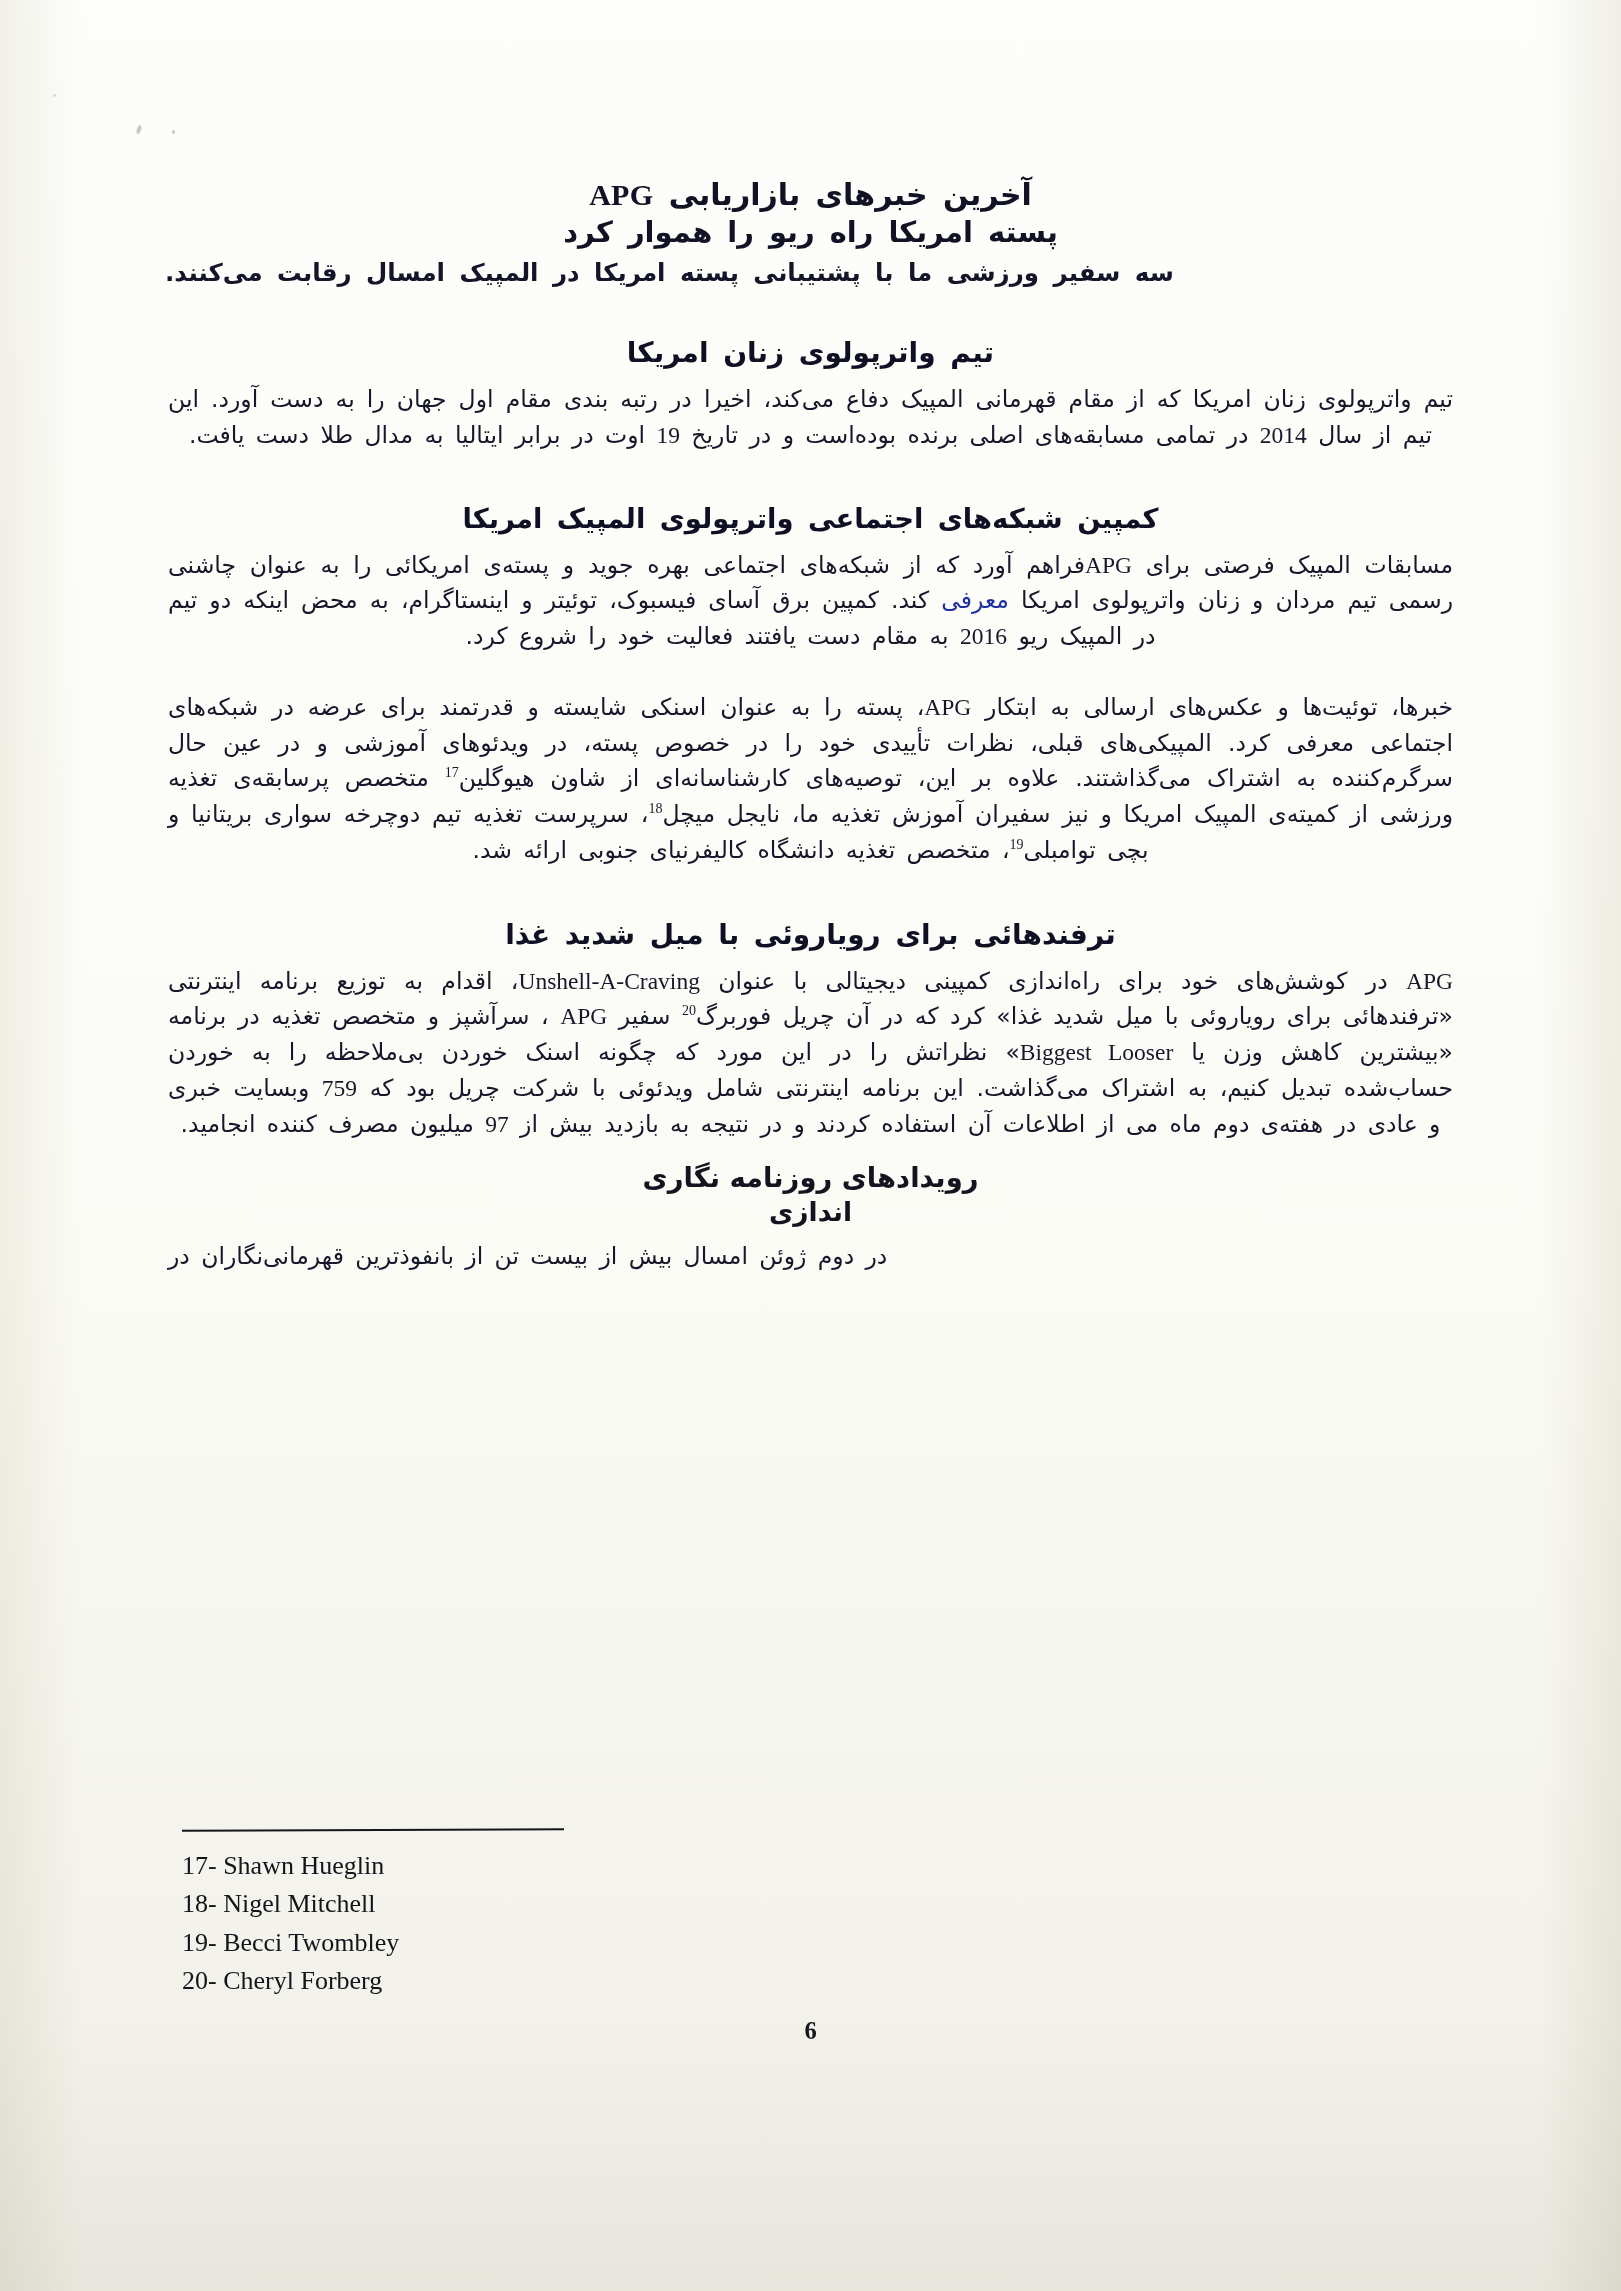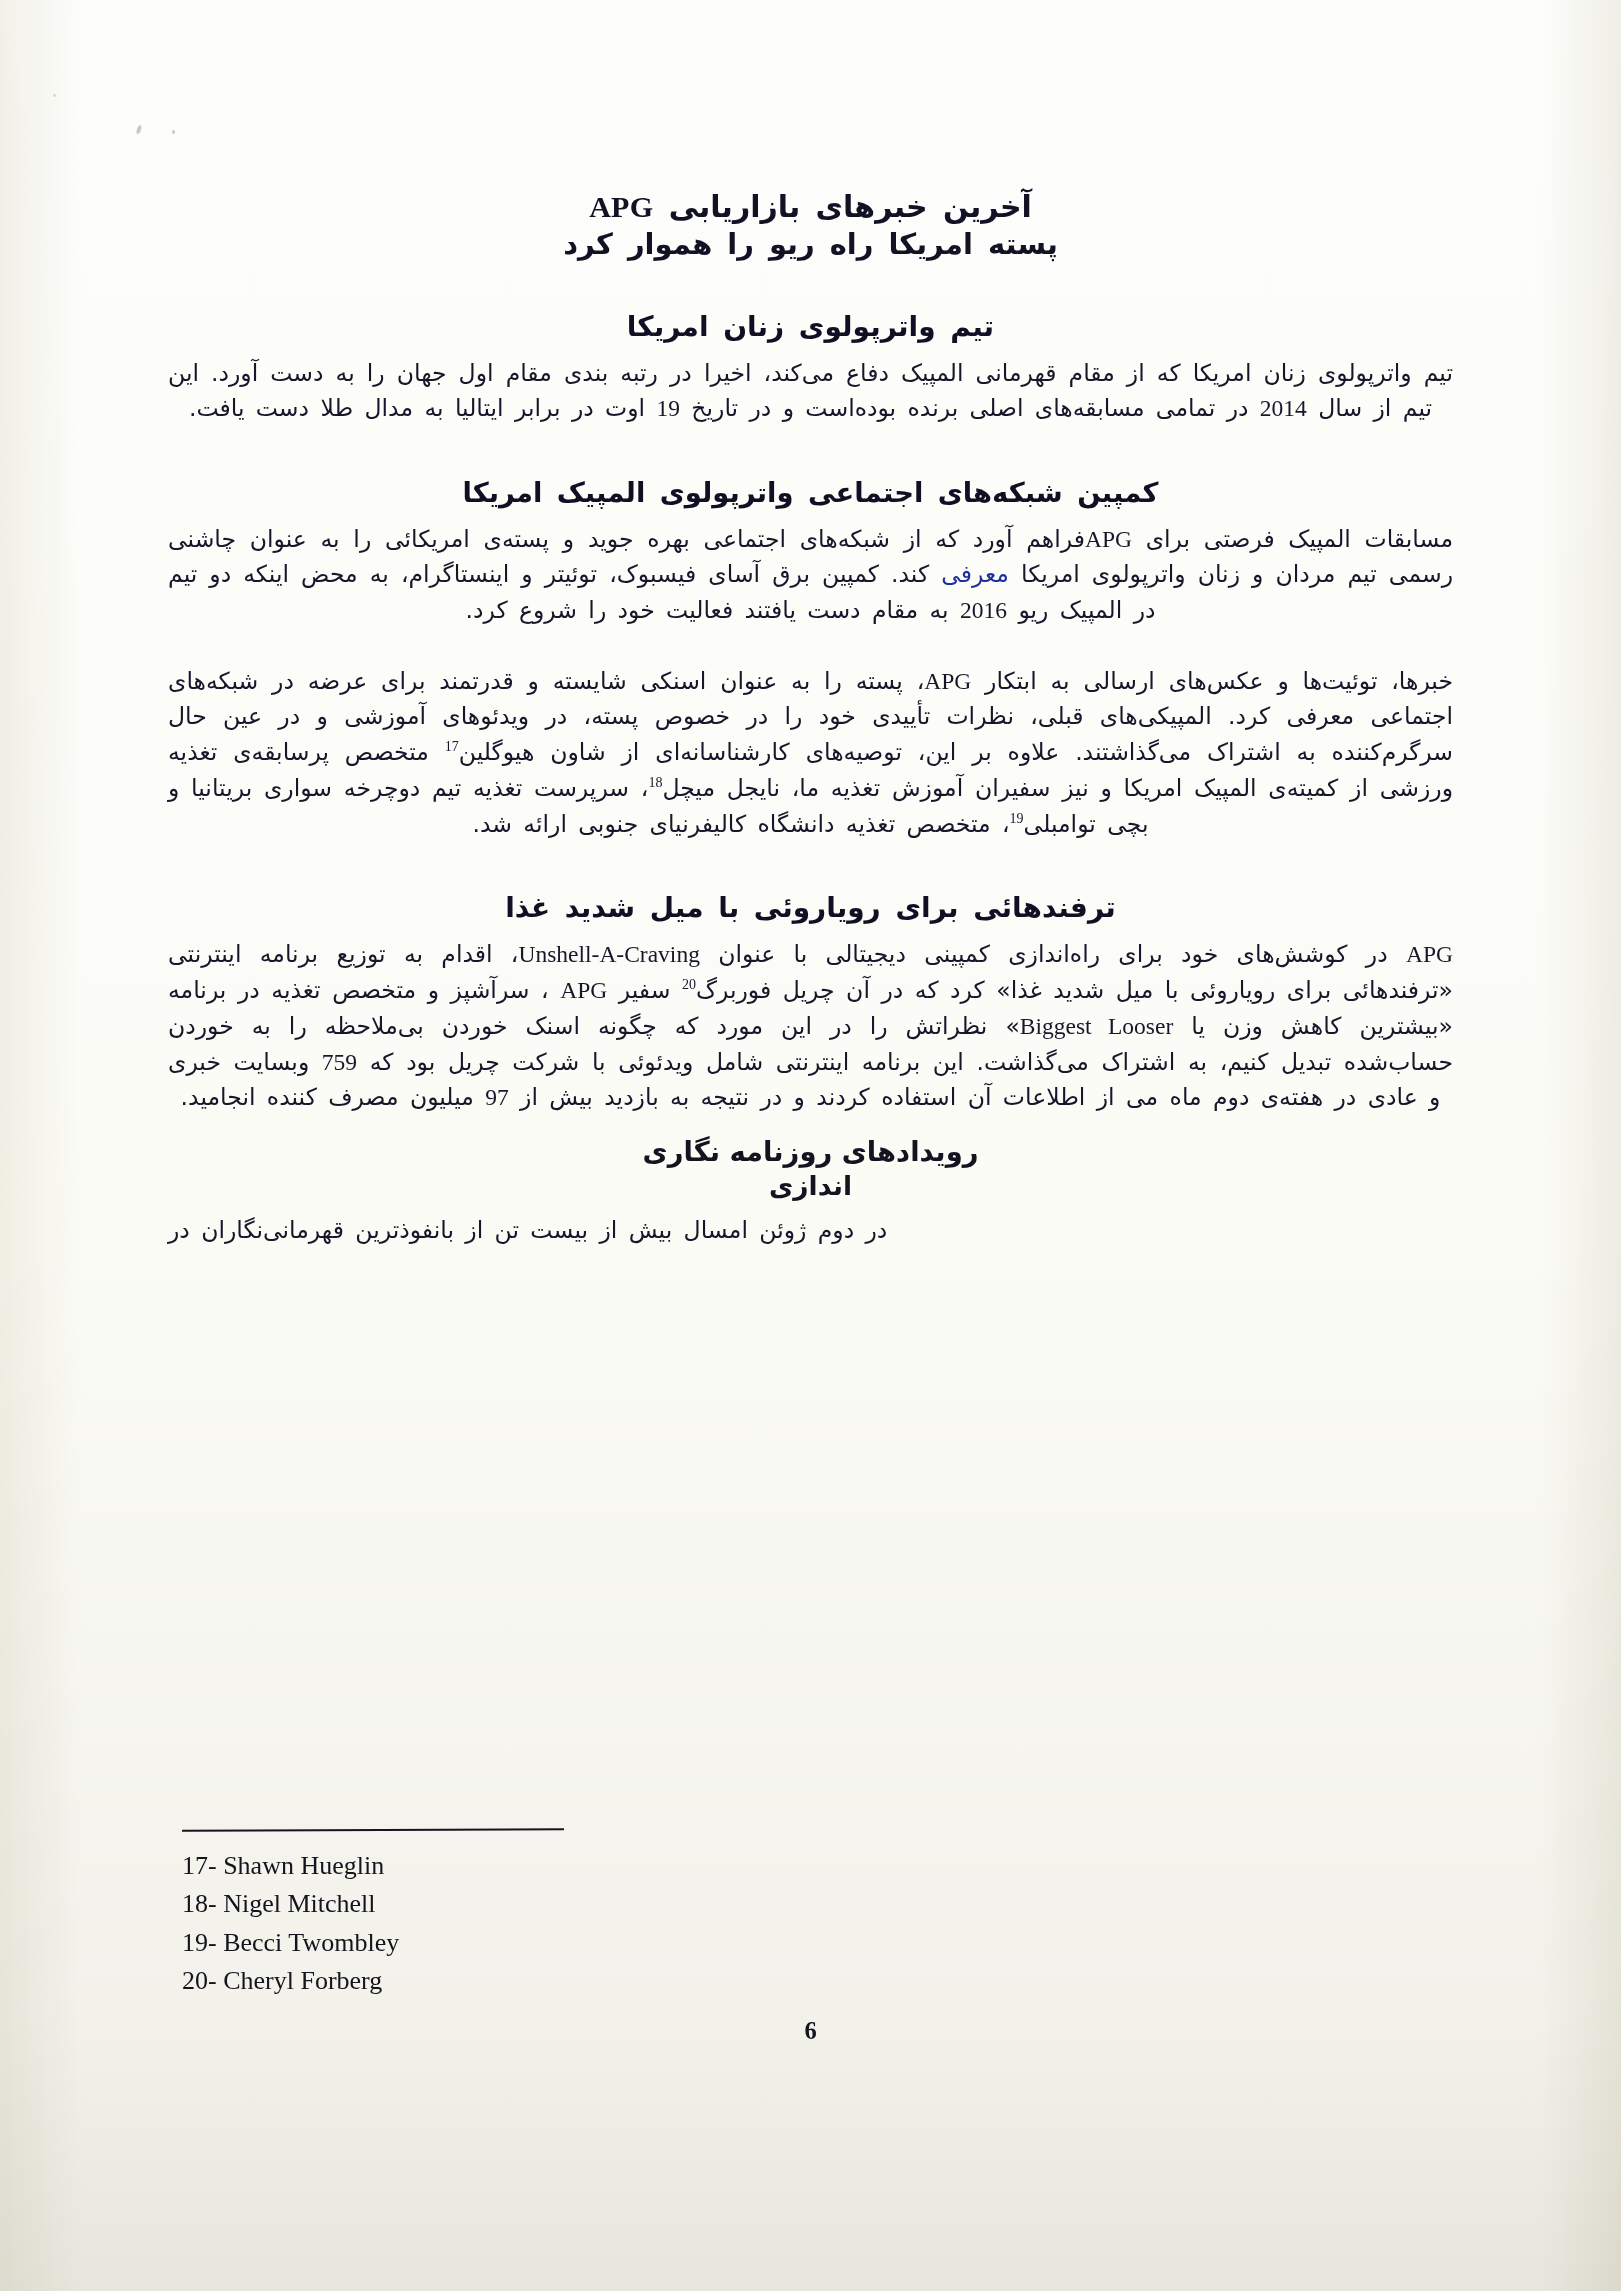--- a/index.html
+++ b/index.html
@@ -32,21 +32,21 @@
     opacity: .75;
   }
   .speck.s1 { left: 137px; top: 125px; width: 3.9px; height: 8.8px; transform: rotate(18deg); }
   .speck.s2 { left: 172px; top: 130px; width: 2.9px; height: 3.9px; }
   .speck.s3 { left: 53px;  top: 94px;  width: 2.9px; height: 2.9px; opacity:.5; }
 
   .content {
     position: absolute;
     right: 165px;
     left: 165px;
-    top: 188px;
+    top: 176px;
     direction: rtl;
     text-align: justify;
     color: #141420;
   }
 
   h1.doc-title,
   h2.section-heading,
   .subheading {
     margin: 0;
     font-weight: 700;
@@ -183,20 +183,21 @@
   <span class="speck s2"></span>
   <span class="speck s3"></span>
 
   <div class="content">
 
     <h1 class="doc-title">
       <span>آخرین خبرهای بازاریابی </span><span class="latin">APG</span>
       <span class="line2">پسته امریکا راه ریو را هموار کرد</span>
     </h1>
 
+    <p class="lede">سه سفیر ورزشی ما با پشتیبانی پسته امریکا در المپیک امسال رقابت می‌کنند.</p>
 
     <div class="gap-lg"></div>
 
     <h2 class="section-heading">تیم واترپولوی زنان امریکا</h2>
 
     <div class="gap-xs"></div>
 
     <p class="para last-centered"><span>تیم واترپولوی زنان امریکا که از مقام قهرمانی المپیک دفاع می‌کند، اخیرا در رتبه بندی مقام اول جهان را به دست آورد. این تیم از سال </span><span class="latin-rg">2014</span><span> در تمامی مسابقه‌های اصلی برنده بوده‌است و در تاریخ </span><span class="latin-rg">19</span><span> اوت در برابر ایتالیا به مدال طلا دست یافت.</span></p>
 
     <div class="gap-lg"></div>

